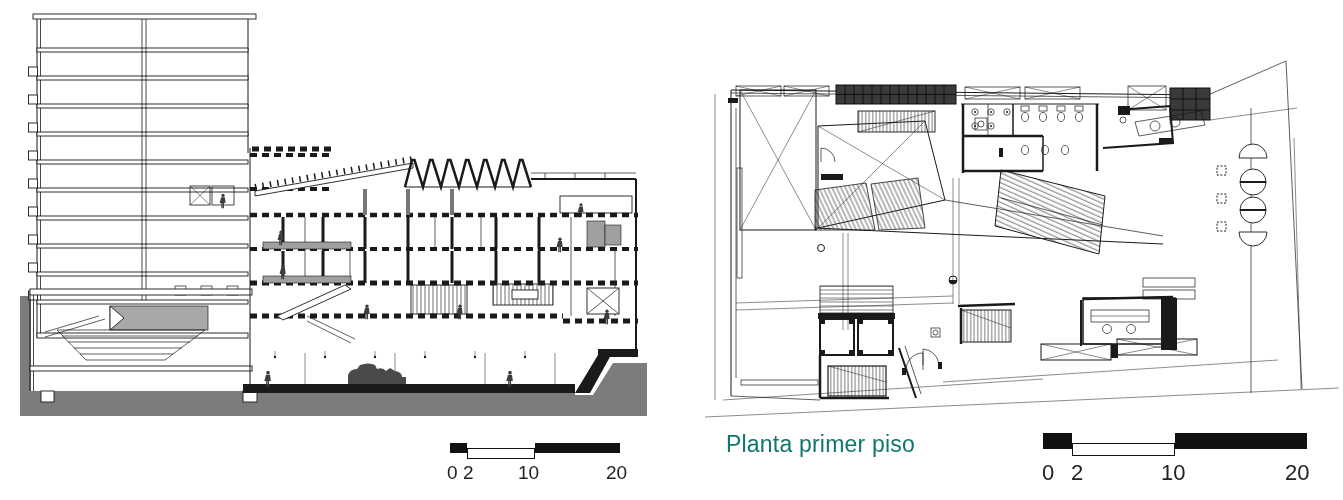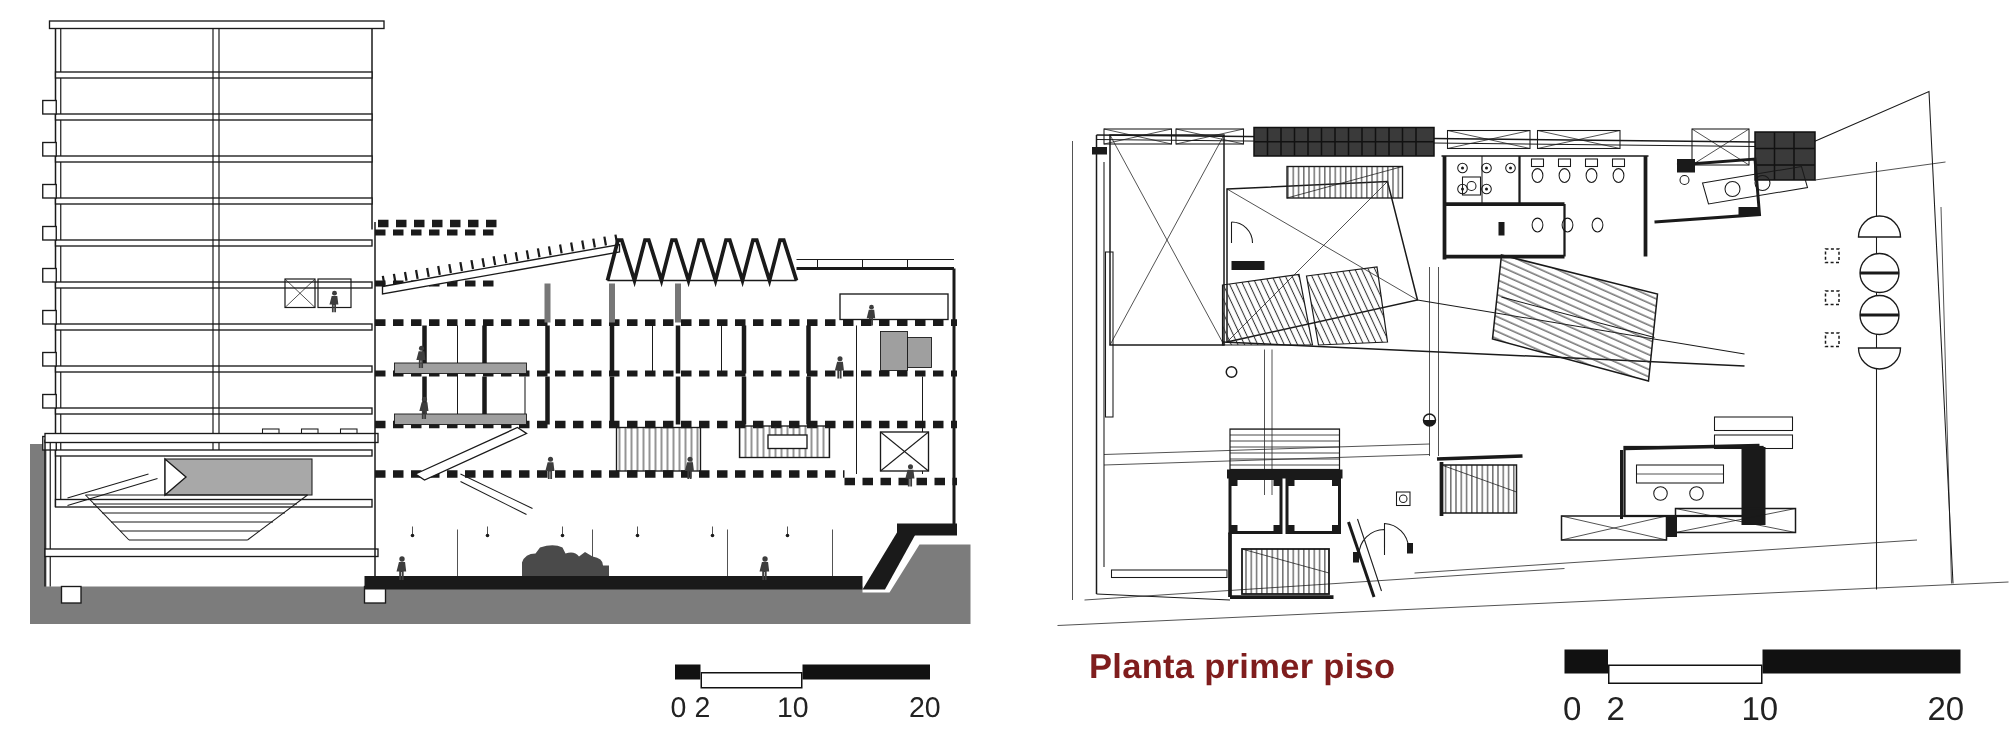--- a/index.html
+++ b/index.html
@@ -11,21 +11,21 @@
   svg .w15{stroke-width:1.5}svg .w2{stroke-width:2}svg .w25{stroke-width:2.5}
   svg .blk{fill:#1a1a1a;stroke:none;}
   svg .wht{fill:#fff;stroke:#1a1a1a;stroke-width:.9;}
   svg .gry{fill:#a8a8a8;stroke:#1a1a1a;stroke-width:.7;}
   svg .dgry{fill:#4a4a4a;stroke:none;}
   svg .pgry{fill:#9f9f9f;stroke:#1a1a1a;stroke-width:.6;}
   svg .ground{fill:#7c7c7c;stroke:none;}
   svg .dashslab{stroke:#1a1a1a;stroke-dasharray:7 5;fill:none;}
   svg .tick{stroke:#1a1a1a;stroke-dasharray:1.5 6;fill:none;}
   svg .prsn{fill:#3d3d3d;stroke:none;}
-  .caption{position:absolute;color:#7f1d1d;font-size:23px;letter-spacing:.2px;font-weight:bold;}
+  .caption{position:absolute;color:#0f766e;font-size:23px;letter-spacing:.2px;}
   .scalebar{position:absolute;height:60px;}
   .sb-seg{position:absolute;}
   .sb-fill{background:#111;}
   .sb-hollow{background:#fff;border:1.6px solid #111;}
   .sb-num{position:absolute;color:#222;}
   .sb-s .sb-num{top:24px;font-size:19px;}
   .sb-p .sb-num{top:31px;font-size:22px;}
 </style>
 </head>
 <body>

